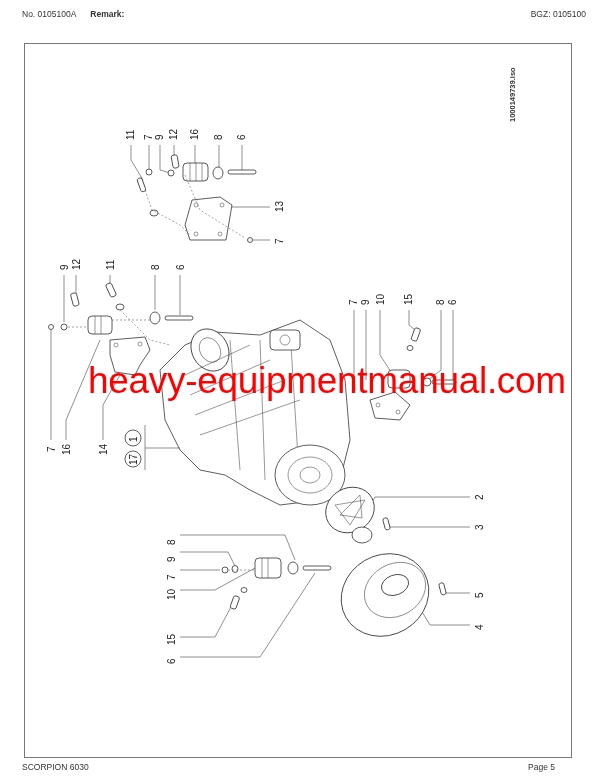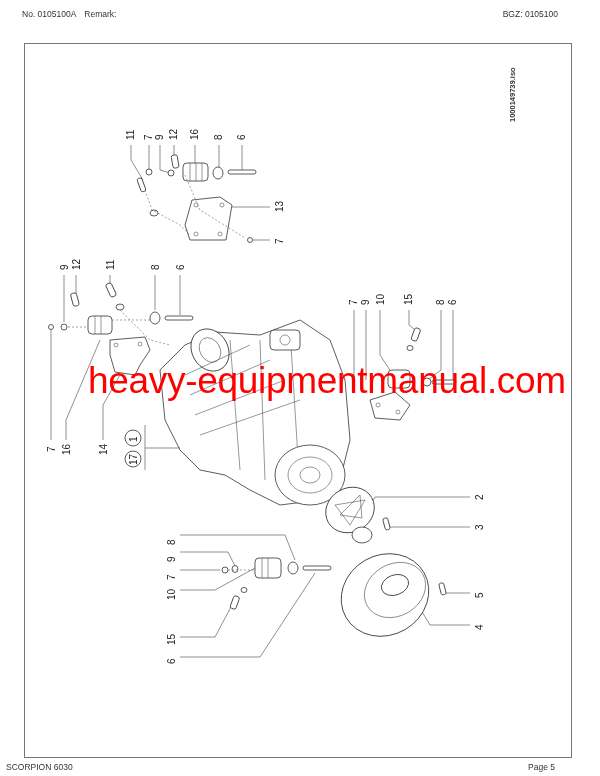--- a/index.html
+++ b/index.html
@@ -1,25 +1,25 @@
 <!DOCTYPE html>
 <html><head>
 <meta charset="utf-8">
 <style>
   html, body { margin:0; padding:0; background:#ffffff; }
   body { width:600px; height:776px; position:relative; overflow:hidden;
          font-family:"Liberation Sans", sans-serif; color:#222; }
   .hdr { position:absolute; top:9px; font-size:8.5px; color:#333; }
   .hdr-left { left:22px; }
-  .hdr-left span + span { margin-left:6px; }
-  .hdr-right { right:42px; }
+  .hdr-left span + span { margin-left:12px;font-weight:bold; }
+  .hdr-right { right:14px; }
   .frame { position:absolute; left:24px; top:43px; width:548px; height:715px;
            border:1.5px solid #777; box-sizing:border-box; background:#fff; }
   .ftr { position:absolute; top:762px; font-size:8.5px; color:#333; }
-  .ftr-left { left:6px; }
+  .ftr-left { left:22px; }
   .ftr-right { right:45px; }
   svg.drawing { position:absolute; left:0; top:0; }
   .watermark { position:absolute; left:88px; top:360px; font-size:37px; color:#ff0000;
                white-space:nowrap; letter-spacing:-0.3px;text-align:right; }
   .lbl { font-family:"Liberation Sans", sans-serif; font-size:10px; fill:#222; }
   .iso { font-family:"Liberation Sans", sans-serif; font-size:7.5px; fill:#333; font-weight:bold; }
   .ln { stroke:#444; stroke-width:0.6; fill:none; }
   .dash { stroke:#666; stroke-width:0.6; fill:none; stroke-dasharray:2,2; }
   .part { stroke:#333; stroke-width:0.8; fill:#fff; }
   .thin { stroke:#333; stroke-width:0.5; fill:none; }

